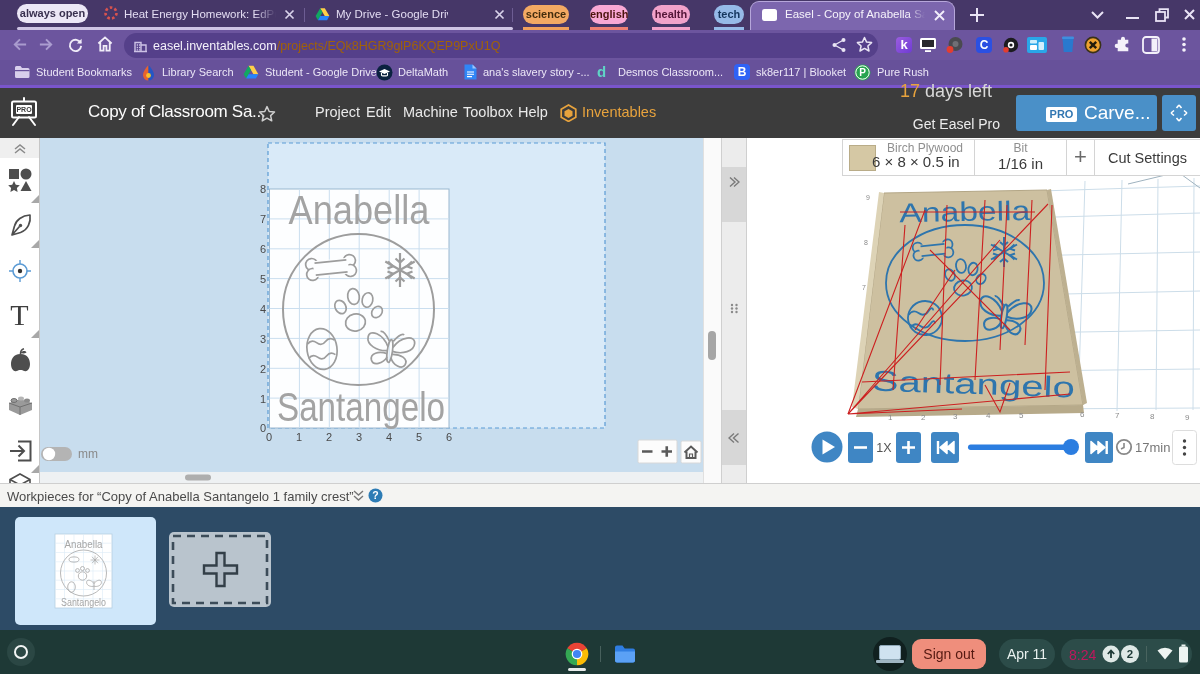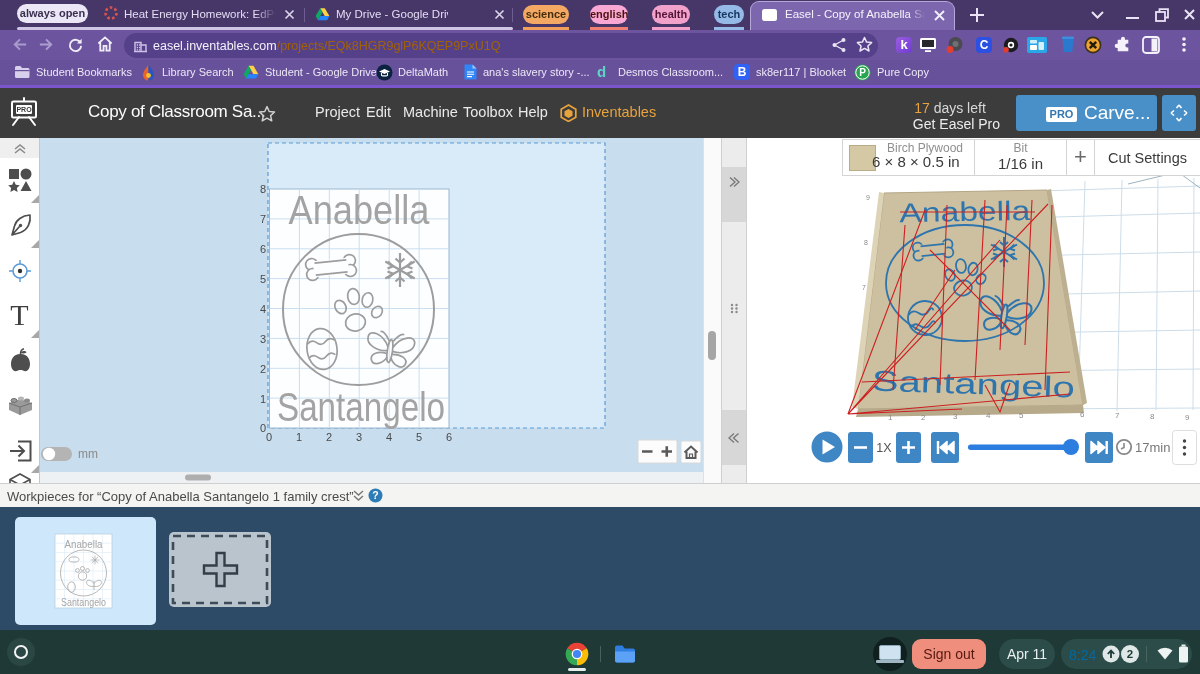--- a/index.html
+++ b/index.html
@@ -173,21 +173,21 @@
 <div class="bk" style="left:483px">ana's slavery story -...</div>
 <div class="bk" style="left:597px;top:62.5px;font-size:15px;font-weight:700;color:#5fd4c6">d</div>
 <div class="bk" style="left:618px">Desmos Classroom...</div>
 <div class="a" style="left:734px;top:64px;width:16px;height:16px;border-radius:4px;background:#2f62f5;color:#fff;font-weight:700;font-size:12px;text-align:center;line-height:16px">B</div>
 <div class="bk" style="left:756px">sk8er117 | Blooket</div>
 <svg class="a" style="left:854px;top:64px" width="17" height="17">
       <circle cx="8.5" cy="8.5" r="8" fill="#27a550"></circle>
       <circle cx="8.5" cy="8.5" r="6.7" fill="none" stroke="#fff" stroke-width="1"></circle>
       <text x="8.5" y="12.2" font-size="10" font-weight="700" fill="#fff" text-anchor="middle" font-family="Liberation Sans">P</text>
     </svg>
-<div class="bk" style="left:877px">Pure Copy</div>
+<div class="bk" style="left:877px">Pure Rush</div>
 <div class="a" style="left:0;top:85px;width:1200px;height:3px;background:#7a55cb"></div>
 <div class="a" style="left:0;top:88px;width:1200px;height:50px;background:#3c3c3c"></div>
 <svg class="a" style="left:9px;top:97px" width="30" height="32" viewBox="0 0 30 32">
       <path d="M15 1 L15 4 M4 28 L10 20 M26 28 L20 20" stroke="#fff" stroke-width="2" stroke-linecap="round"></path>
       <rect x="3" y="4.5" width="24" height="16" rx="1.5" fill="none" stroke="#fff" stroke-width="2"></rect>
       <rect x="7" y="8" width="16" height="9" rx="1" fill="#fff"></rect>
       <text x="15" y="15.4" font-size="7" font-weight="700" fill="#3c3c3c" text-anchor="middle" font-family="Liberation Sans">PRO</text>
     </svg>
 <div class="a" style="left:88px;top:102px;font-size:17px;letter-spacing:-0.3px;color:#fdfdfd">Copy of Classroom Sa...</div>
 <svg class="a" style="left:258px;top:105px" width="18" height="18" viewBox="0 0 17 17">
@@ -196,21 +196,21 @@
 <div class="menu" style="left:315px">Project</div>
 <div class="menu" style="left:366px">Edit</div>
 <div class="menu" style="left:403px">Machine</div>
 <div class="menu" style="left:463px">Toolbox</div>
 <div class="menu" style="left:518px">Help</div>
 <svg class="a" style="left:560px;top:104px" width="17" height="18" viewBox="0 0 17 18">
       <path d="M8.5 1 L15.8 5.2 L15.8 13.2 L8.5 17.4 L1.2 13.2 L1.2 5.2 Z" fill="none" stroke="#e8a33d" stroke-width="1.7"></path>
       <path d="M8.5 5 L12.5 7.3 L12.5 11.7 L8.5 14 L4.5 11.7 L4.5 7.3 Z" fill="#e8a33d"></path>
     </svg>
 <div class="menu" style="left:582px;color:#e8a33d">Inventables</div>
-<div class="a" style="left:900px;top:100px;width:100px;text-align:center;font-size:14px;color:#d8d8d8"><span style="color:#e8a33d">17</span> days left</div>
+<div class="a" style="left:900px;top:81px;width:100px;text-align:left;font-size:18px;color:#d8d8d8"><span style="color:#e8a33d">17</span> days left</div>
 <div class="a" style="left:900px;top:116px;width:100px;text-align:right;font-size:14px;color:#ececec">Get Easel Pro</div>
 <div class="a" style="left:1016px;top:95px;width:141px;height:36px;background:#4a90c8;border-radius:3px"></div>
 <div class="a" style="left:1046px;top:107px;width:31px;height:15px;background:#fff;border-radius:2px;color:#3277b2;font-size:11px;font-weight:700;text-align:center;line-height:15px">PRO</div>
 <div class="a" style="left:1084px;top:102px;font-size:19px;color:#fff">Carve...</div>
 <div class="a" style="left:1162px;top:95px;width:34px;height:36px;background:#4a90c8;border-radius:3px"></div>
 <svg class="a" style="left:1166px;top:99px" width="26" height="28" viewBox="0 0 26 28">
       <g stroke="#fff" stroke-width="1.6" fill="none">
         <path d="M13 6 L10.5 9 M13 6 L15.5 9"></path>
         <path d="M13 22 L10.5 19 M13 22 L15.5 19"></path>
         <path d="M5 14 L8 11.5 M5 14 L8 16.5"></path>
@@ -562,21 +562,21 @@
 <svg class="a" style="left:613px;top:643px" width="24" height="22">
       <path d="M2 4.5 a2 2 0 0 1 2-2 h5.5 l2.2 3 H20 a2 2 0 0 1 2 2 v10 a2 2 0 0 1-2 2 H4 a2 2 0 0 1-2-2 Z" fill="#2f7de1"></path>
       <path d="M2 8.5 H22 V17.5 a2 2 0 0 1-2 2 H4 a2 2 0 0 1-2-2 Z" fill="#5ba1f5"></path>
     </svg>
 <div class="a" style="left:873px;top:637px;width:34px;height:34px;border-radius:50%;background:#10201f;overflow:hidden"></div>
 <div class="a" style="left:879px;top:645px;width:22px;height:15px;background:#cfe2f0;border-radius:2px;border:1.5px solid #8fa8b8;box-sizing:border-box"></div>
 <div class="a" style="left:876px;top:660px;width:28px;height:3px;background:#9fb5c2;border-radius:1px"></div>
 <div class="a" style="left:912px;top:639px;width:74px;height:30px;border-radius:9px;background:#ef8e7c;color:#551911;font-size:14px;text-align:center;line-height:30px">Sign out</div>
 <div class="a" style="left:999px;top:639px;width:56px;height:30px;border-radius:15px;background:#2c4c49;color:#e9f1ef;font-size:14px;text-align:center;line-height:30px">Apr 11</div>
 <div class="a" style="left:1061px;top:639px;width:131px;height:30px;border-radius:15px;background:#2c4c49"></div>
-<div class="a" style="left:1069px;top:647px;font-size:14px;color:#0369a1">8:24</div>
+<div class="a" style="left:1069px;top:647px;font-size:14px;color:#be185d">8:24</div>
 <svg class="a" style="left:1102px;top:645px" width="18" height="18">
       <circle cx="9" cy="9" r="8.5" fill="#dfe8e6"></circle>
       <path d="M9 13 V6 M5.8 9 L9 5.5 L12.2 9" fill="none" stroke="#1e3936" stroke-width="1.8"></path>
     </svg>
 <div class="a" style="left:1121px;top:645px;width:18px;height:18px;border-radius:50%;background:#dfe8e6;color:#1e3936;font-size:11.5px;font-weight:700;text-align:center;line-height:18px">2</div>
 <div class="a" style="left:1146px;top:646px;width:1px;height:16px;background:#49645f"></div>
 <svg class="a" style="left:1157px;top:647px" width="16" height="13">
       <path d="M8 12.5 L0.5 3.5 A12 12 0 0 1 15.5 3.5 Z" fill="#eef4f2"></path>
     </svg>
 <svg class="a" style="left:1178px;top:644px" width="11" height="20">

